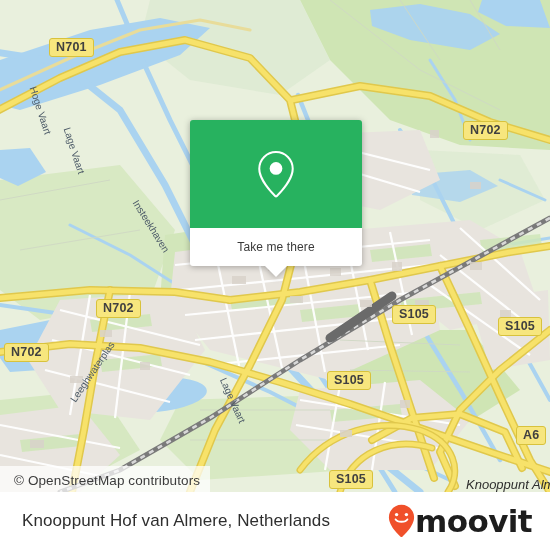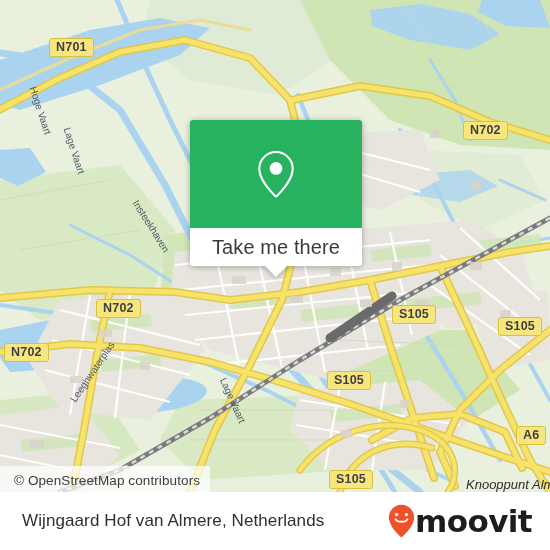--- a/index.html
+++ b/index.html
@@ -44,21 +44,21 @@
     justify-content: center;
   }
   #popup-pin { width: 46px; height: 50px; display:block; }
   #popup-label {
     height: 38px;
     background: #ffffff;
     border-radius: 0 0 3px 3px;
     display: flex;
     align-items: center;
     justify-content: center;
-    font-size: 20px;
+    font-size: 12px;
     color: #3a3a3a;
     letter-spacing: 0.1px;
     white-space: nowrap;
   }
   #popup-tail {
     position: absolute;
     left: 50%;
     margin-left: -11px;
     top: 146px;
     width: 0; height: 0;
@@ -359,21 +359,21 @@
         <circle cx="23" cy="20.2" r="6.6" fill="#ffffff"></circle>
       </svg>
     </div>
     <div id="popup-label">Take me there</div>
     <div id="popup-tail"></div>
   </div>
 
   <div id="attribution">© OpenStreetMap contributors</div>
 
   <div id="bottombar">
-    <div id="place-title">Wijngaard Hof van Almere, Netherlands</div>
+    <div id="place-title">Knooppunt Hof van Almere, Netherlands</div>
     <div id="moovit-logo">
       <svg width="27" height="34" viewBox="0 0 27 34">
         <path d="M13.5 0.8 C6.5 0.8 0.9 6.4 0.9 13.3 C0.9 22.4 11.6 31.8 12.6 32.7 C13.1 33.1 13.9 33.1 14.4 32.7 C15.4 31.8 26.1 22.4 26.1 13.3 C26.1 6.4 20.5 0.8 13.5 0.8 Z" fill="#f0502a"></path>
         <circle cx="8.6" cy="10.6" r="1.7" fill="#ffffff"></circle>
         <circle cx="18.4" cy="10.6" r="1.7" fill="#ffffff"></circle>
         <path d="M7.6 15.4 C9.4 18.6 17.6 18.6 19.4 15.4" stroke="#ffffff" stroke-width="1.9" fill="none" stroke-linecap="round"></path>
       </svg>
       <span id="moovit-wordmark">moovit</span>
     </div>
   </div>

